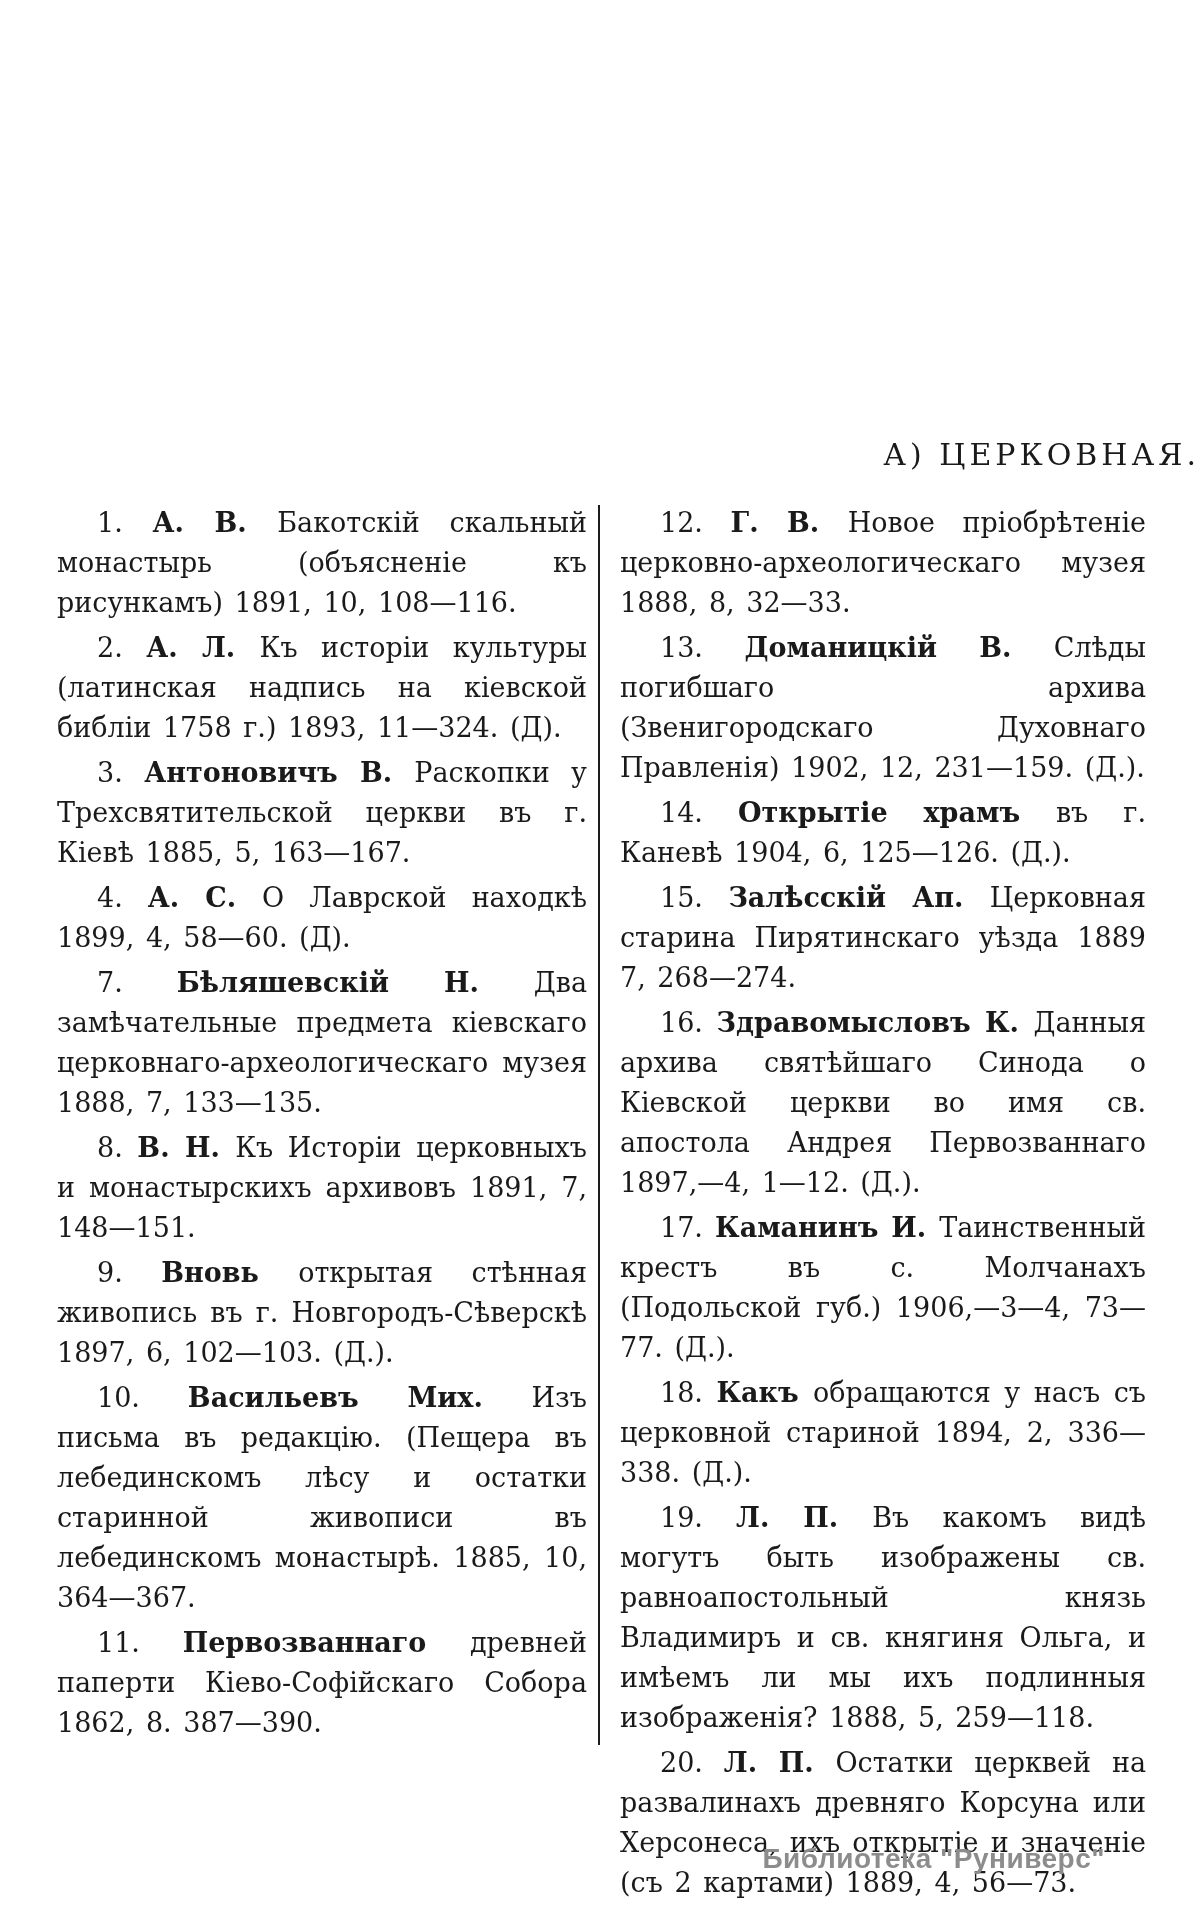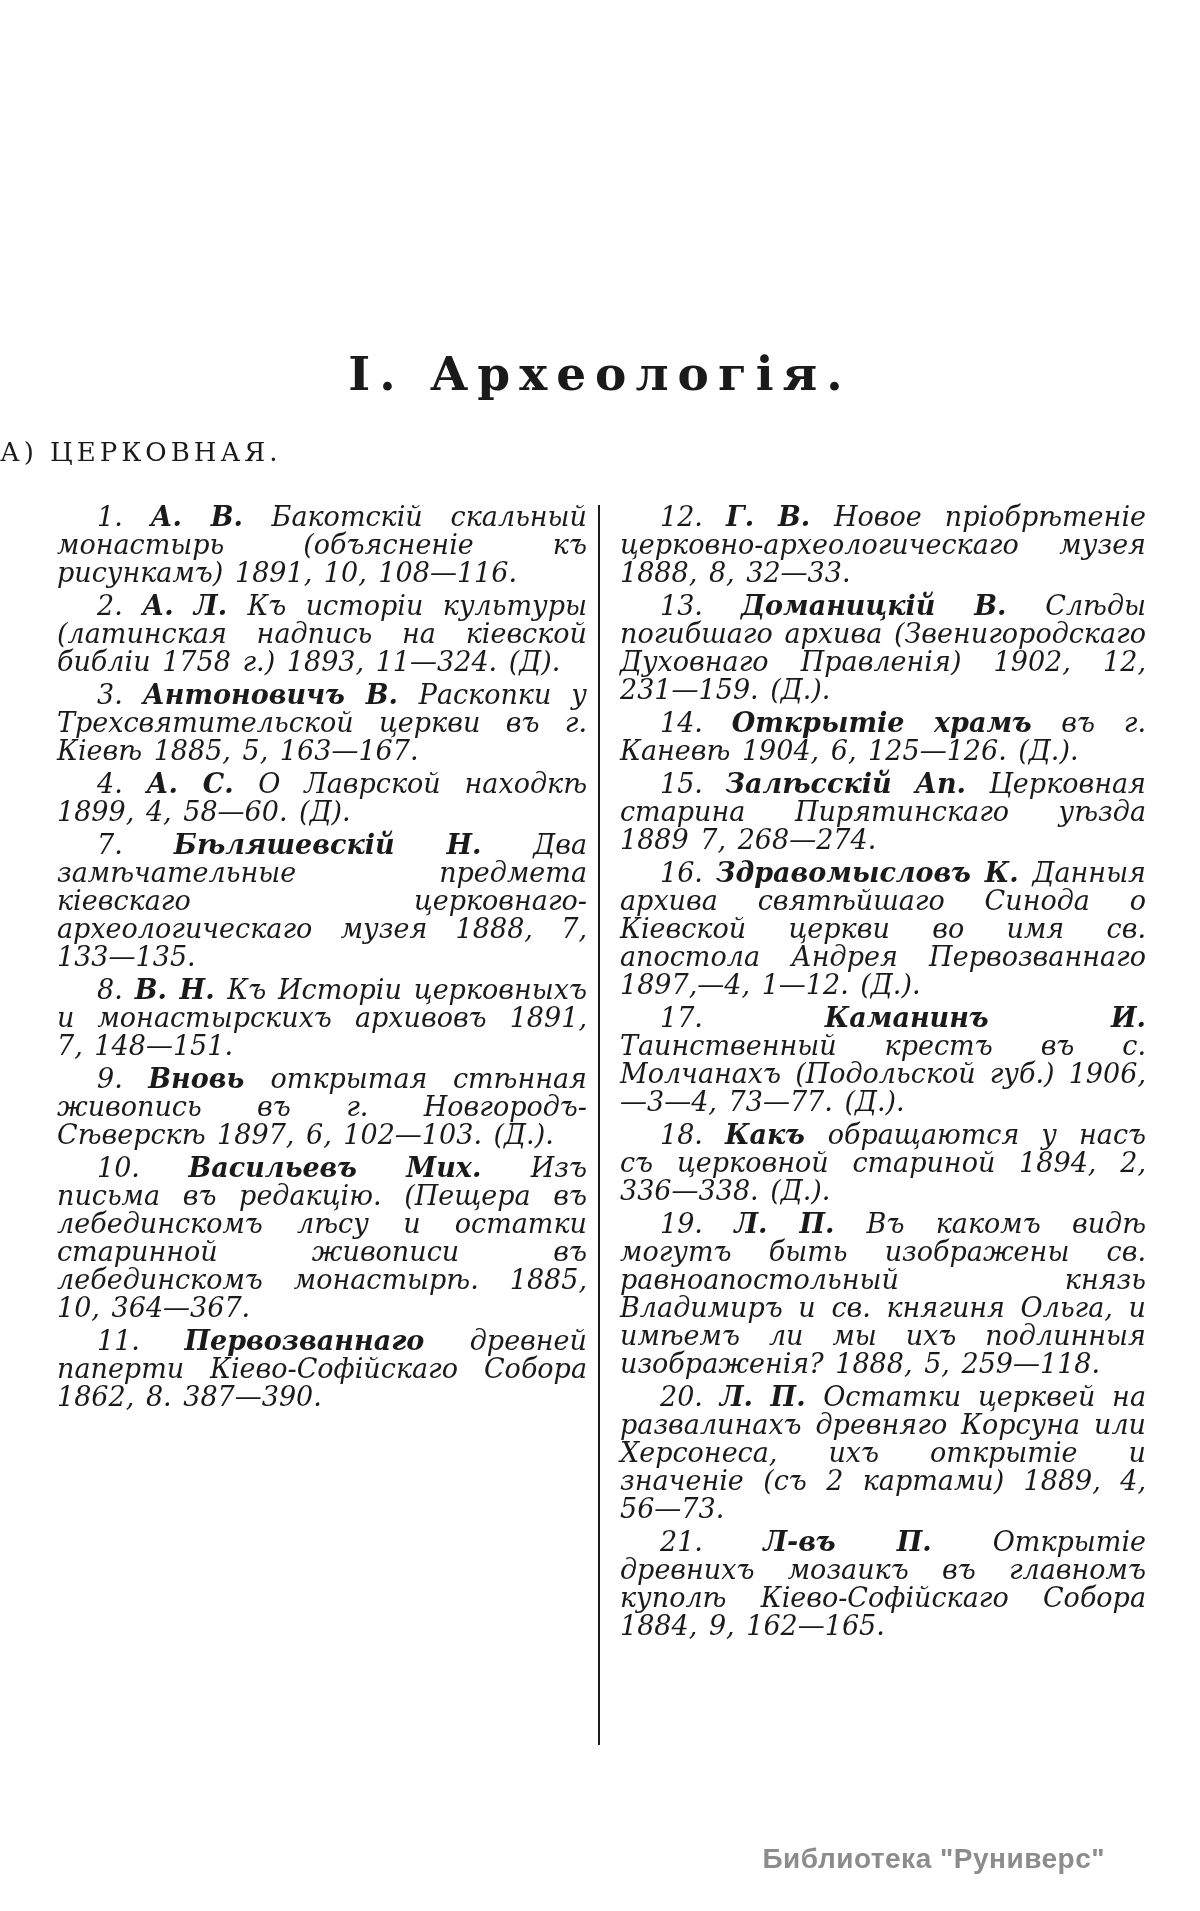--- a/index.html
+++ b/index.html
@@ -28,22 +28,22 @@
     font-weight: bold;
     letter-spacing: 9px;
     white-space: nowrap;
   }
   .subtitle {
     position: absolute;
     top: 438px;
     left: 0;
     width: 100%;
     margin: 0;
-    text-align: left;
-    font-size: 26px;
+    text-align: right;
+    font-size: 30px;
     line-height: 1.1;
     font-weight: normal;
     letter-spacing: 4px;
     white-space: nowrap;
   }
   .col {
     position: absolute;
     top: 503px;
   }
   .col-left  { left: 57px;  width: 530px; }
@@ -54,41 +54,39 @@
     top: 505px;
     width: 2px;
     height: 1240px;
     background: #1c1c1c;
   }
   .entry {
     margin: 0 0 5px 0;
     text-indent: 40px;
     text-align: justify;
     font-size: 27px;
-    line-height: 28px;
+    line-height: 40px;
     word-spacing: 3px;
-    font-style: italic;
   }
   .entry .author { font-weight: bold; }
   .watermark {
     position: absolute;
     top: 1843px;
     right: 95px;
     font-family: "Liberation Sans", sans-serif;
     font-size: 28px;
     font-weight: bold;
     color: #8c8c8c;
     letter-spacing: 0.5px;
   }
 </style>
 </head>
 <body>
 
 <div class="page">
-  <h1 class="title">I. Археологія.</h1>
   <h2 class="subtitle">А) ЦЕРКОВНАЯ.</h2>
 
   <div class="col col-left">
       <p class="entry"><span class="num">1. </span><b class="author">А. В. </b><span class="etext">Бакотскій скальный монастырь (объясненіе къ рисункамъ) 1891, 10, 108—116.</span></p>
       <p class="entry"><span class="num">2. </span><b class="author">А. Л. </b><span class="etext">Къ исторіи культуры (латинская надпись на кіевской библіи 1758 г.) 1893, 11—324. (Д).</span></p>
       <p class="entry"><span class="num">3. </span><b class="author">Антоновичъ В. </b><span class="etext">Раскопки у Трехсвятительской церкви въ г. Кіевѣ 1885, 5, 163—167.</span></p>
       <p class="entry"><span class="num">4. </span><b class="author">А. С. </b><span class="etext">О Лаврской находкѣ 1899, 4, 58—60. (Д).</span></p>
       <p class="entry"><span class="num">7. </span><b class="author">Бѣляшевскій Н. </b><span class="etext">Два замѣчательные предмета кіевскаго церковнаго-археологическаго музея 1888, 7, 133—135.</span></p>
       <p class="entry"><span class="num">8. </span><b class="author">В. Н. </b><span class="etext">Къ Исторіи церковныхъ и монастырскихъ архивовъ 1891, 7, 148—151.</span></p>
       <p class="entry"><span class="num">9. </span><b class="author">Вновь </b><span class="etext">открытая стѣнная живопись въ г. Новгородъ-Сѣверскѣ 1897, 6, 102—103. (Д.).</span></p>

